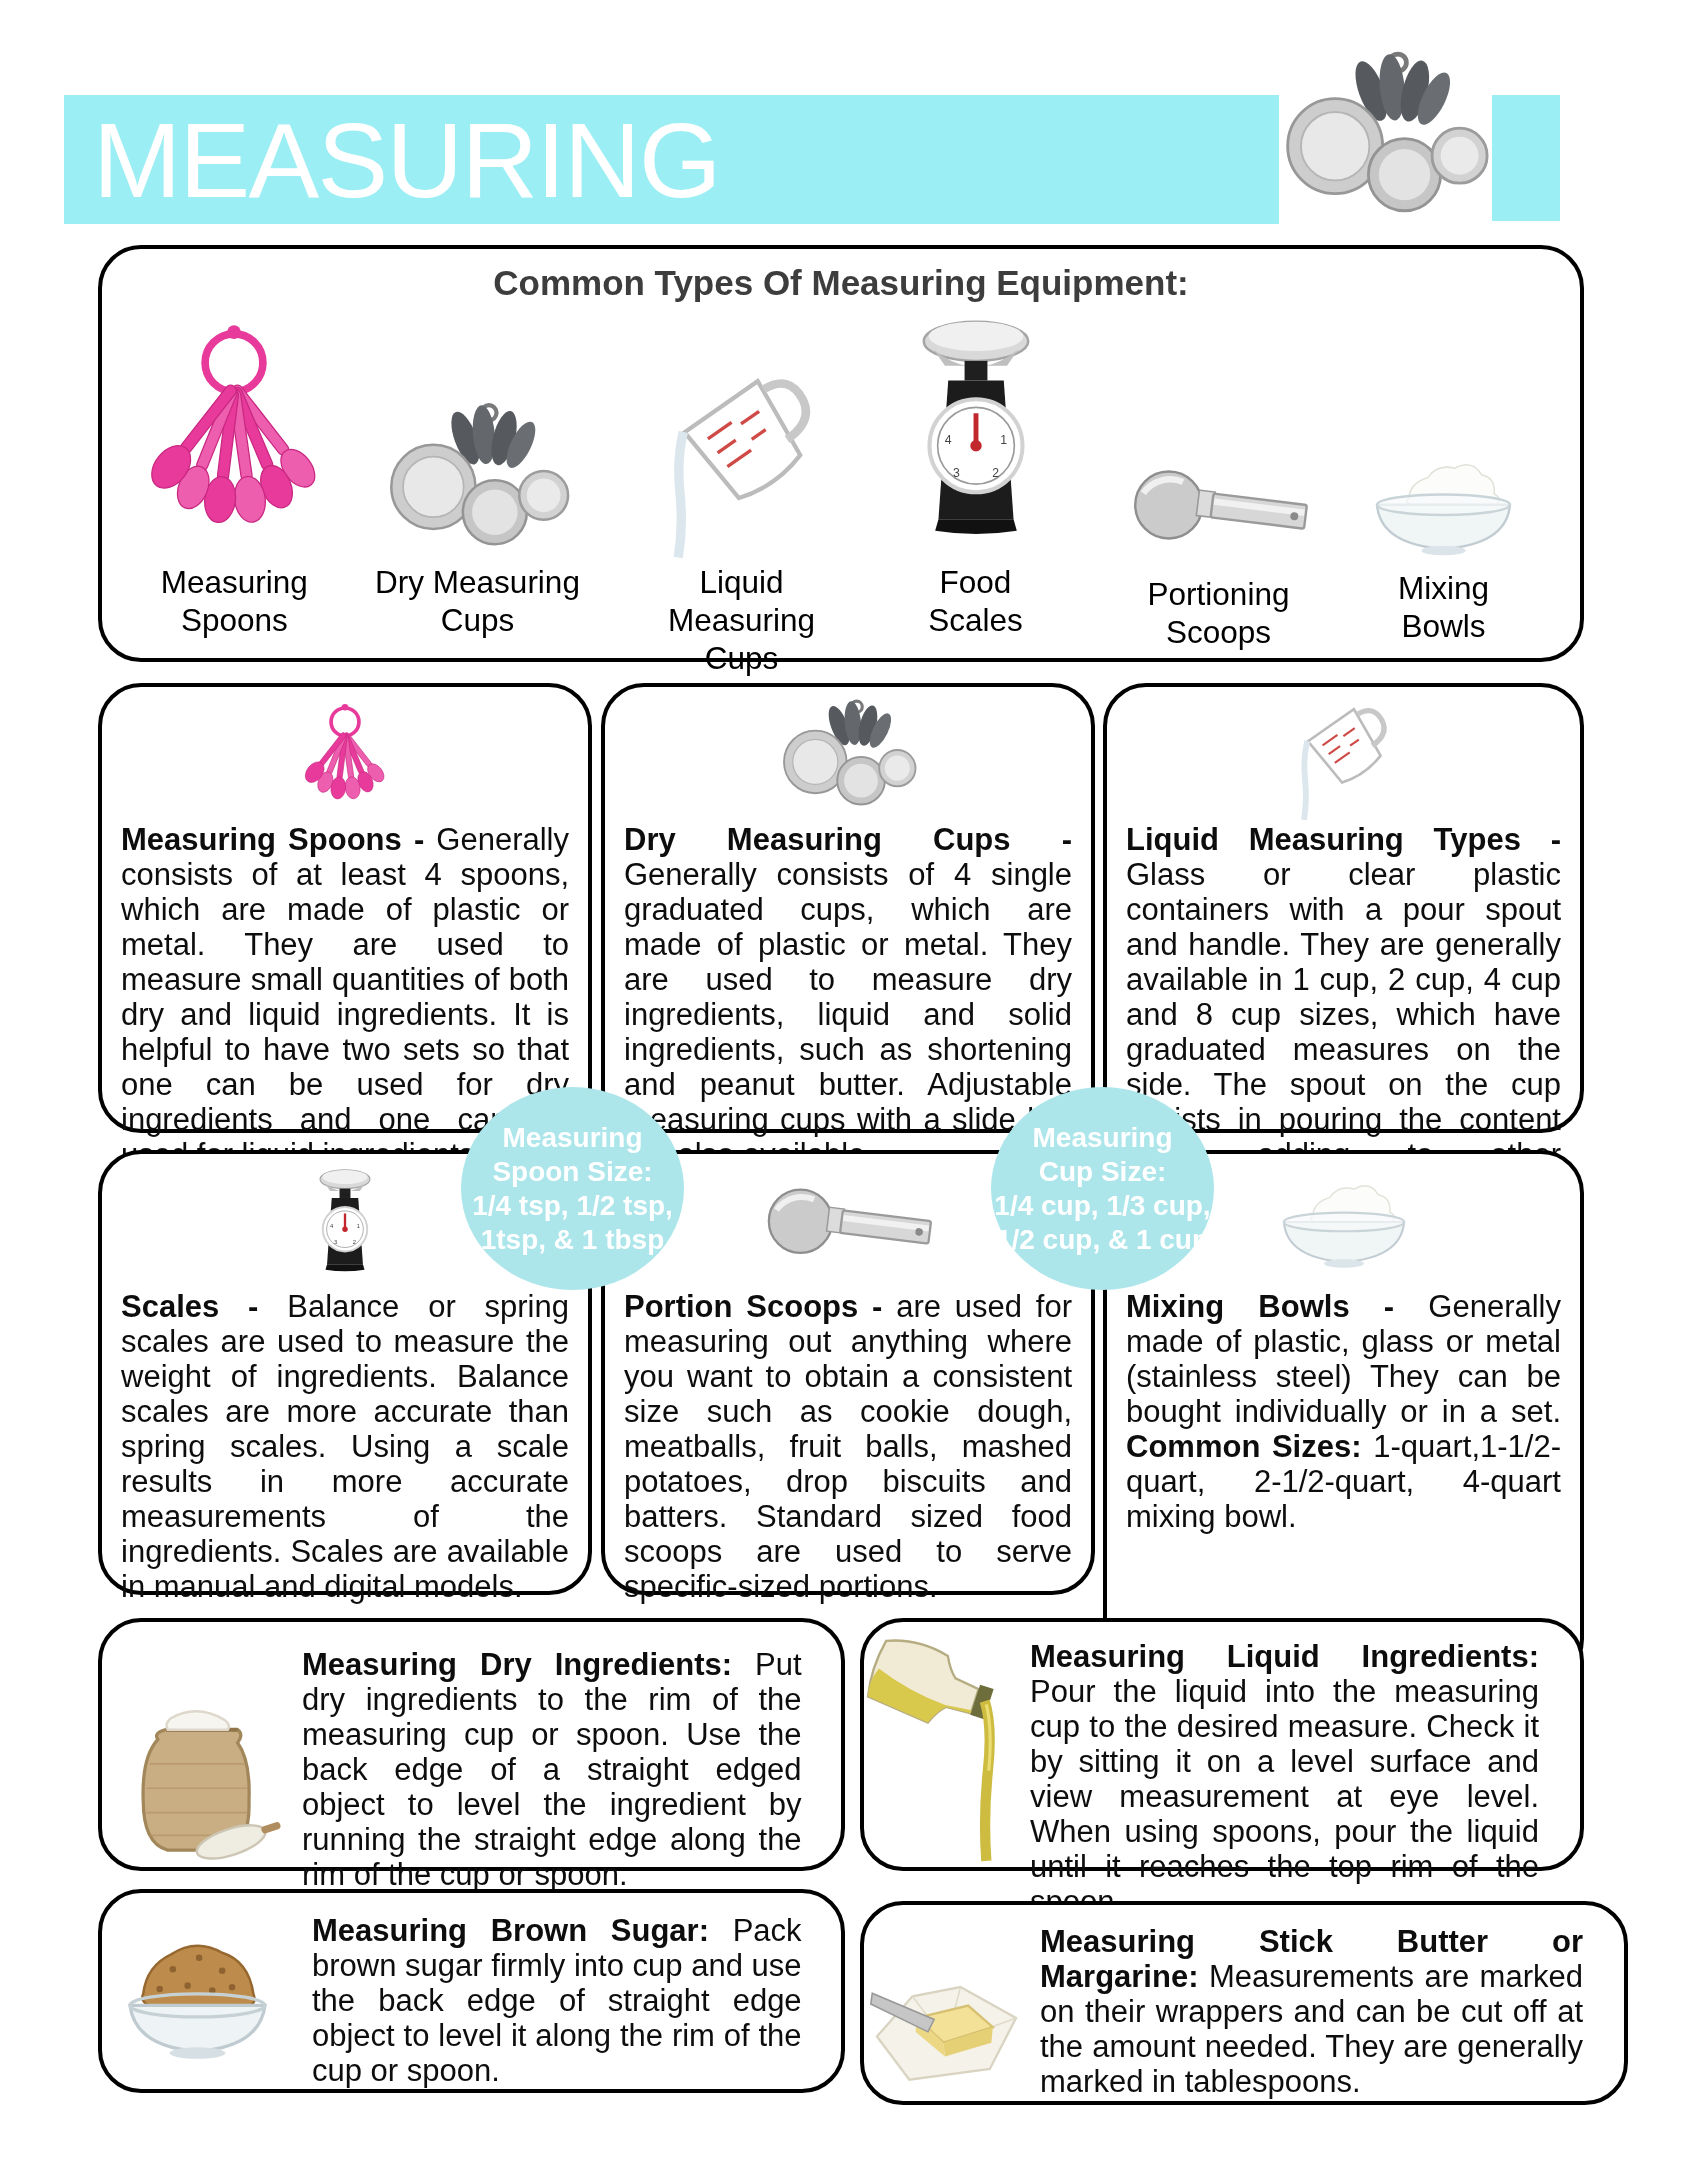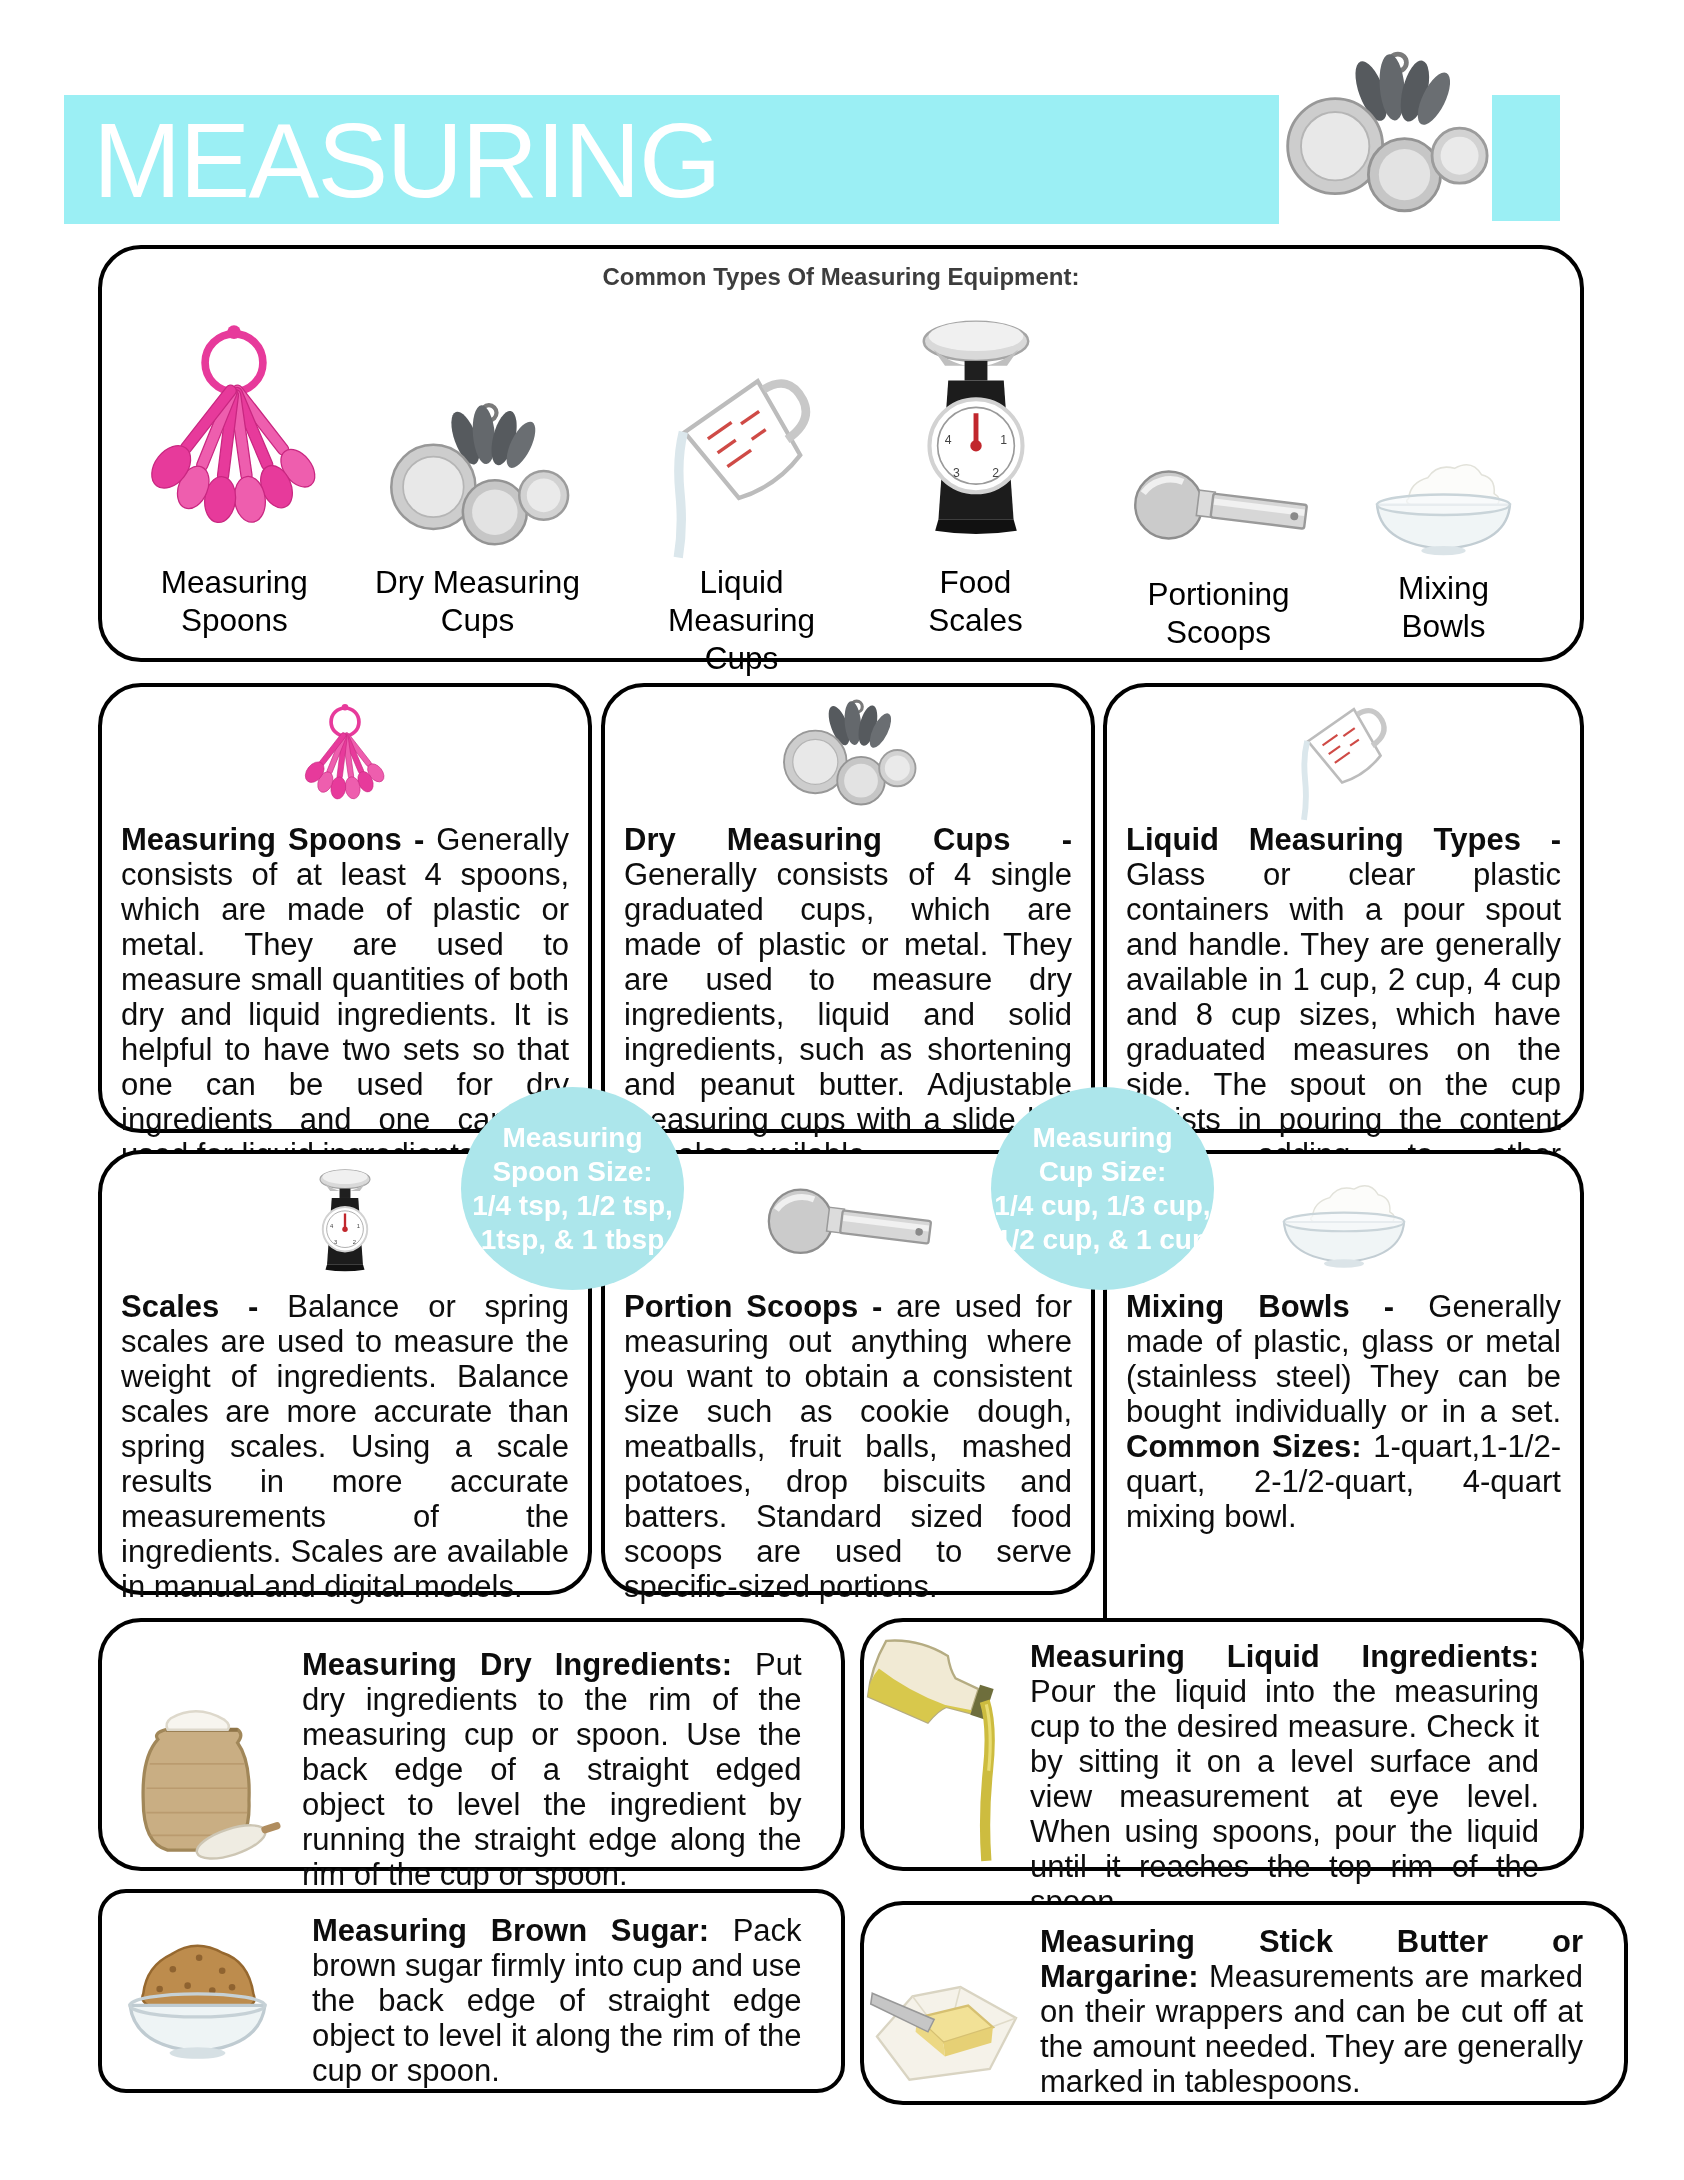--- a/index.html
+++ b/index.html
@@ -12,21 +12,21 @@
   .header-bar h1{margin:0;padding-left:29px;font-size:106px;line-height:128px;font-weight:400;
                  letter-spacing:-1.7px;color:#ffffff;}
   .header-photo{position:absolute;left:1274px;top:49px;}
   .header-accent{position:absolute;left:1492px;top:95px;width:68px;height:126px;background:#9BEFF4;}
 
   
   .card{position:absolute;background:#fff;border:4.3px solid #000;border-radius:43px;box-sizing:border-box;}
 
   
   .common-box{left:98px;top:245px;width:1486px;height:417px;}
-  .common-box h2{margin:0;padding-top:13.6px;text-align:center;font-size:24px;font-weight:bold;color:#3d3d3d;}
+  .common-box h2{margin:0;padding-top:13.6px;text-align:center;font-size:35px;font-weight:bold;color:#3d3d3d;}
   .equip-item{position:absolute;top:55px;width:239px;height:341px;}
   .equip-icon{height:257px;display:flex;align-items:flex-end;justify-content:center;}
   .equip-label{margin-top:1.7px;text-align:center;font-size:31.5px;line-height:38px;color:#000;}
   .equip-label span{display:block;}
   .e1{left:12.8px;} .e2{left:256px;} .e3{left:520px;} .e4{left:754px;} .e5{left:997px;} .e6{left:1222px;}
 
   
   .c1{left:98px;top:683px;width:494px;height:450px;}
   .c2{left:601px;top:683px;width:494px;height:450px;}
   .c3{left:1103px;top:683px;width:481px;height:450px;}
@@ -39,21 +39,21 @@
 
   
   .badge{position:absolute;width:223px;height:203px;border-radius:50%;background:#ACE6EB;z-index:6;
          display:flex;align-items:center;justify-content:center;text-align:center;}
   .b1{left:461px;top:1087px;} .b2{left:991px;top:1087px;}
   .badge-text span{display:block;font-size:28px;line-height:34px;font-weight:bold;color:#ffffff;}
 
   
   .t1{left:98px;top:1618px;width:747px;height:253px;}
   .t2{left:860px;top:1618px;width:724px;height:253px;}
-  .t3{left:98px;top:1889px;width:747px;height:204px;border-radius:28px;}
+  .t3{left:98px;top:1889px;width:747px;height:204px;}
   .t4{left:860px;top:1889px;width:768px;height:204px;margin-top:12px;}
   .tip-card .card-text{position:absolute;}
   .t1 .card-text{left:181px;right:20.4px;top:17px;margin-top:8px;}
   .t2 .card-text{left:147px;right:22px;top:17px;}
   .t3 .card-text{left:191px;right:20.4px;top:20.4px;}
   .t4 .card-text{left:157px;right:22px;top:19px;}
   .tip-icon{position:absolute;}
   .t1 .tip-icon{left:6.8px;bottom:0px;}
   .t2 .tip-icon{left:-3.4px;top:5.1px;}
   .t3 .tip-icon{left:5.1px;bottom:1.7px;}

